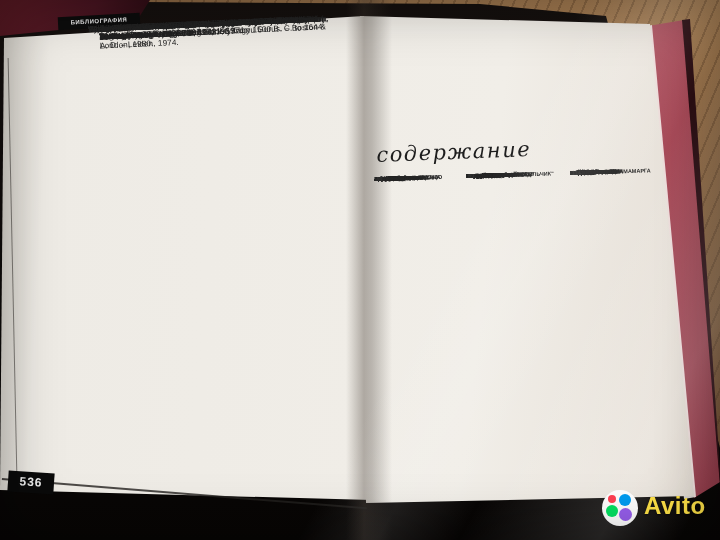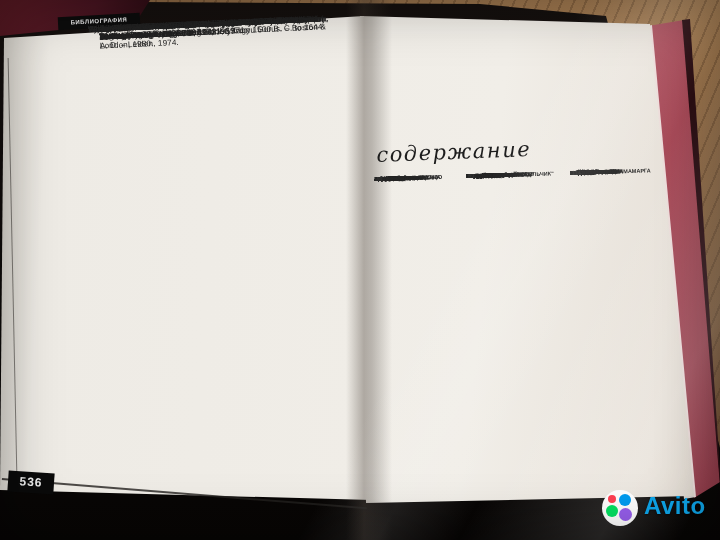--- a/index.html
+++ b/index.html
@@ -81,21 +81,21 @@
 
   
   .avito{left:602px;top:488px;width:118px;height:44px;}
   .avito-logo{left:0;top:2px;width:36px;height:36px;border-radius:50%;
     background:#ffffff;}
   .avito-logo i{display:block;border-radius:50%;}
   .dot-red{left:6px;top:5px;width:8px;height:8px;background:#ff4053;}
   .dot-blue{left:17px;top:4px;width:12px;height:12px;background:#009cf0;}
   .dot-green{left:4px;top:15px;width:12px;height:12px;background:#04e061;}
   .dot-purple{left:17px;top:18px;width:13px;height:13px;background:#965eeb;}
-  .avito-word{left:42px;top:4px;color:#0ea5e9;font-size:24px;font-weight:bold;
+  .avito-word{left:42px;top:4px;color:#fde047;font-size:24px;font-weight:bold;
     letter-spacing:.5px;text-shadow:0 1px 2px rgba(0,0,0,.45);}
 </style>
 </head>
 <body>
 
 <div id="stage">
   <div class="wood"></div>
   <div class="cover"></div>
   <div class="cover-corner"></div>
 

